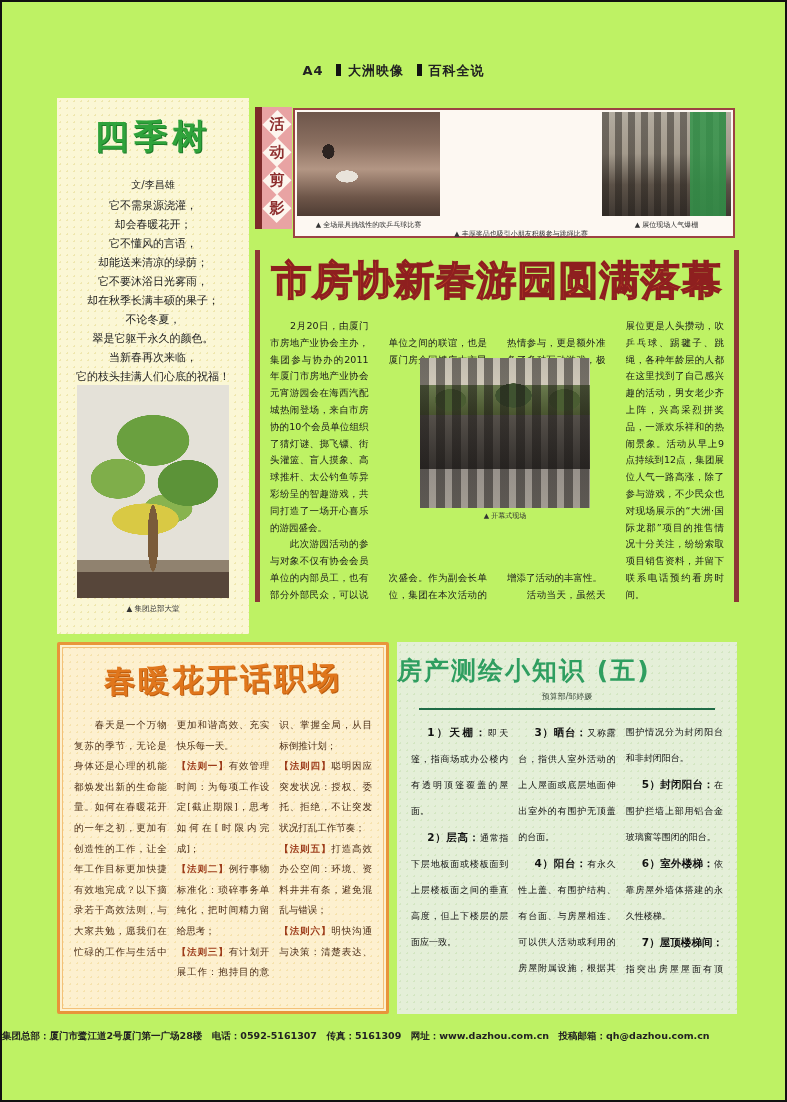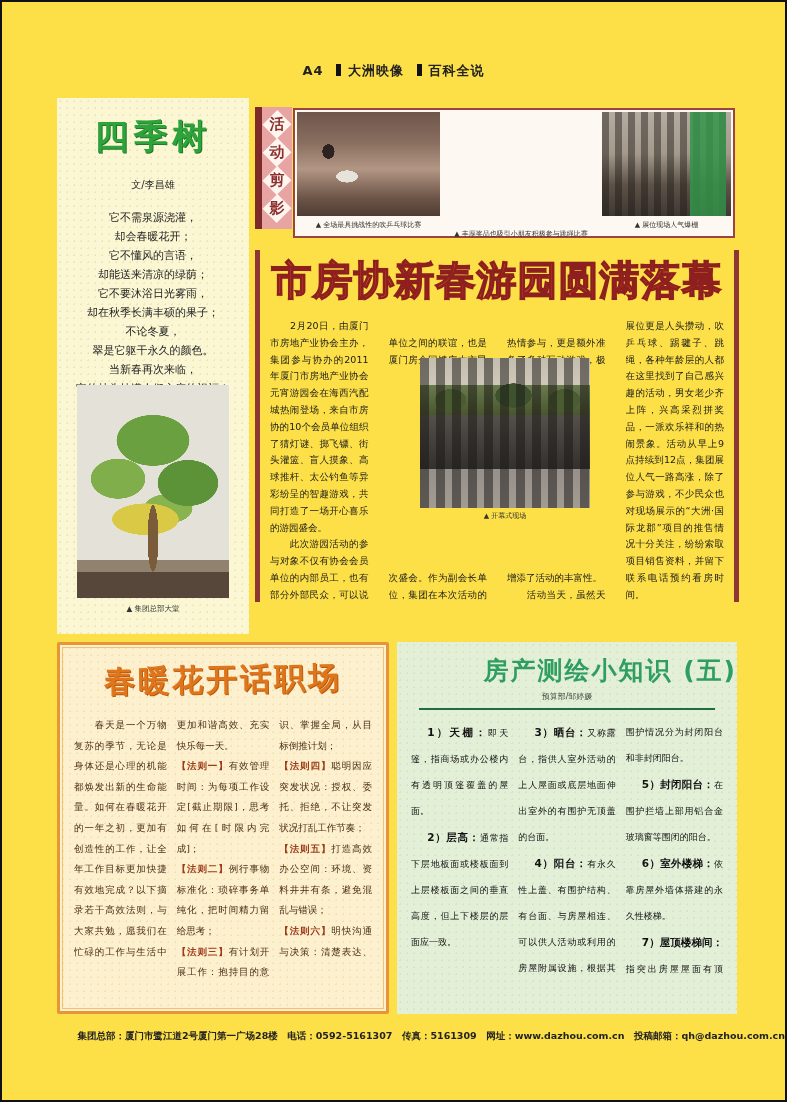--- a/index.html
+++ b/index.html
@@ -1,28 +1,28 @@
 <!DOCTYPE html>
 <html><head>
 <meta charset="utf-8">
 <style>
   html,body{margin:0;padding:0;background:#e8e8e8;}
   *{box-sizing:border-box;font-family:"DejaVu Sans","Liberation Sans",sans-serif;}
-  .page{position:relative;width:787px;height:1102px;background:#fde047;border:2px solid #111;margin:0 auto;overflow:hidden;}
+  .page{position:relative;width:787px;height:1102px;background:#bef264;border:2px solid #111;margin:0 auto;overflow:hidden;}
 
   
   .header{position:absolute;top:60px;left:0;right:0;text-align:center;font-size:13px;font-weight:bold;color:#222;letter-spacing:1px;}
   .hbar{display:inline-block;width:5px;height:12px;background:#111;margin:0 7px;vertical-align:-1px;}
 
   
   .poem-box{position:absolute;left:55px;top:96px;width:192px;height:536px;background:#fbf7d5;
     background-image:radial-gradient(#efe7ae 1px,transparent 1px);background-size:7px 7px;text-align:center;}
   .poem-title{margin-top:16px;font-size:34px;font-weight:900;color:#2fa33b;letter-spacing:5px;text-shadow:1px 1px 0 #1d7a28;}
   .poem-byline{margin-top:18px;font-size:10px;color:#222;}
-  .poem-lines{margin-top:16px;font-size:11px;line-height:19px;color:#222;}
+  .poem-lines{margin-top:4px;font-size:11px;line-height:19px;color:#222;}
   .lobby-photo{position:absolute;left:20px;top:287px;width:152px;height:213px;
     background:
       radial-gradient(9px 55px at 50% 72%,#7a5b3a 0 60%,transparent 61%),
       radial-gradient(55px 26px at 45% 63%,#d9c944 0 60%,transparent 61%),
       radial-gradient(60px 42px at 50% 26%,#6aa03f 0 60%,transparent 61%),
       radial-gradient(45px 33px at 27% 44%,#7fae4a 0 60%,transparent 61%),
       radial-gradient(50px 38px at 73% 46%,#5c9338 0 60%,transparent 61%),
       radial-gradient(40px 24px at 60% 58%,#88b34f 0 60%,transparent 61%),
       linear-gradient(180deg,#e4e1d8 0 82%,#90826f 82% 88%,#57463a 88% 100%);}
   .lobby-caption{position:absolute;left:0;right:0;top:506px;font-size:7.5px;color:#333;}
@@ -79,30 +79,30 @@
     background-image:radial-gradient(#f6e2ad 1px,transparent 1px);background-size:7px 7px;
     border:3px solid #e8953a;border-radius:2px;box-shadow:inset 0 0 0 2px #fdf0cf,inset 0 0 0 3px #f3c078;}
   .workplace-title{margin-top:14px;text-align:center;font-size:31px;font-weight:900;color:#e0761c;letter-spacing:3px;transform:rotate(-1deg);text-shadow:1px 1px 0 #b95c10;}
   .workplace-body{margin:14px 14px 0;height:272px;column-count:3;column-gap:10px;font-size:9.5px;line-height:20.6px;text-align:justify;color:#4a2c16;overflow:hidden;}
   .workplace-body p{margin:0;}
   .rule-label{font-weight:bold;color:#9c3b1a;}
 
   
   .survey-box{position:absolute;left:395px;top:640px;width:340px;height:372px;background:#e4efd8;
     background-image:radial-gradient(#d3e6c2 1px,transparent 1px);background-size:7px 7px;}
-  .survey-title{margin-top:12px;text-align:right;font-size:25px;font-weight:800;color:#2f9e60;letter-spacing:2px;}
+  .survey-title{margin-top:12px;text-align:left;font-size:25px;font-weight:800;color:#2f9e60;letter-spacing:2px;}
   .survey-byline{margin-top:4px;text-align:center;font-size:8px;color:#3a4a3a;}
   .survey-divider{width:296px;height:2px;background:#1e6b45;margin:6px auto 5px;}
   .survey-subtitle{text-align:center;font-size:15px;font-weight:900;color:#17613c;letter-spacing:2px;}
   .survey-body{margin:9px 14px 0;height:268px;column-count:3;column-gap:10px;font-size:9px;line-height:26px;text-align:justify;color:#111;overflow:hidden;}
   .survey-body p{margin:0;text-indent:1.8em;}
   .term-label{font-weight:bold;font-size:10.5px;}
 
   
-  .footer{position:absolute;left:0;right:0;top:1028px;text-align:right;font-size:9.5px;font-weight:bold;color:#222;}
+  .footer{position:absolute;left:0;right:0;top:1028px;text-align:left;font-size:9.5px;font-weight:bold;color:#222;}
 </style>
 </head>
 <body>
 
 <div class="page">
 
   <div class="header">
     <span>A4</span>
     <span class="hbar"></span><span>大洲映像</span>
     <span class="hbar"></span><span>百科全说</span>

